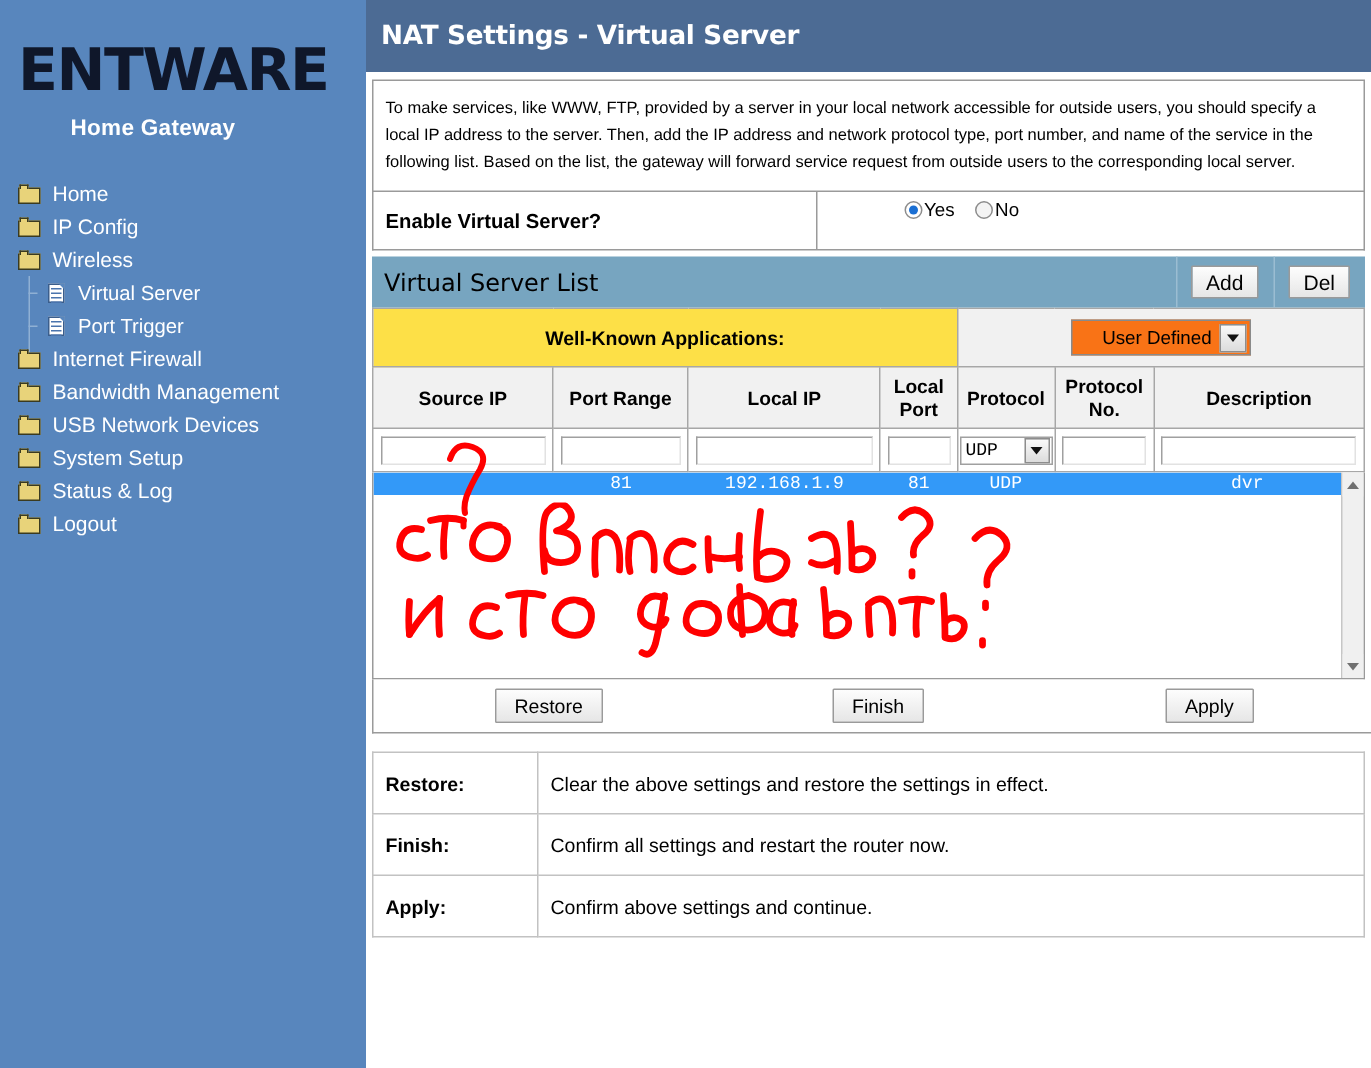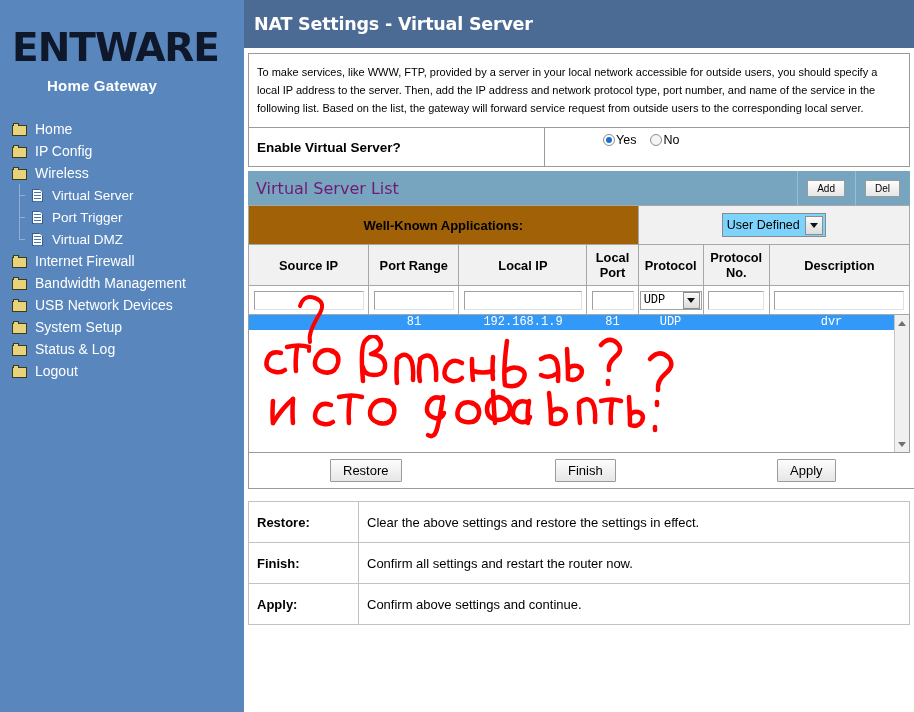--- a/index.html
+++ b/index.html
@@ -136,53 +136,53 @@
   }
   .radio-label{font-size:12.5px;margin-left:1px;}
 
   .listbar{
     margin:4px 4px 0 4px;
     height:34px;background:#77a5c0;
     display:flex;align-items:center;
     position:relative;
   }
   .listbar-title{
-    color:#701a75;font-size:16px;
+    color:#000000;font-size:16px;
     font-family:"DejaVu Sans",sans-serif;
     padding-left:8px;flex:1;
   }
   .btn{
     border:1px solid #9a9a9a;
     background:linear-gradient(#fdfdfd,#e6e6e6);
-    font-size:10px;color:#000;
+    font-size:14px;color:#000;
     padding:2px 9px;cursor:pointer;
     font-family:"Liberation Sans",sans-serif;
     border-radius:1px;
   }
   .listbar .btn{margin-right:10px;}
   .listbar .sep{
     width:1px;height:34px;background:#9bbdd2;margin-right:9px;
   }
 
   
   .tbl{
     margin:0 4px;width:662px;box-sizing:border-box;
     border-collapse:collapse;table-layout:fixed;
     border:1px solid #9a9a9a;
   }
   .tbl td{border:1px solid #a7a7a7;padding:0;}
   .wk-cell{
-    background:#a16207;height:38px;
+    background:#fde047;height:38px;
     text-align:center;font-weight:bold;font-size:13px;
   }
   .wk-sel-cell{background:#f1f1f1;text-align:center;}
   .sel{
     display:inline-flex;align-items:center;
-    border:1px solid #8a8a8a;background:#7dd3fc;
-    height:22px;padding:0 2px 0 4px;
+    border:1px solid #8a8a8a;background:#f97316;
+    height:22px;padding:0 2px 0 20px;
     font-size:12.5px;
   }
   .sel .arrow{
     width:16px;height:17px;margin-left:5px;
     border:1px solid #8d8d8d;
     background:linear-gradient(#fafafa,#dcdcdc);
     display:flex;align-items:center;justify-content:center;
   }
   .caret{
     width:0;height:0;border-left:4px solid transparent;
@@ -301,26 +301,20 @@
           <span class="doc">
               <i></i>
             </span>
           <span class="nav-label">Virtual Server</span>
         </div>
         <div class="nav-item sub">
           <span class="doc">
               <i></i>
             </span>
           <span class="nav-label">Port Trigger</span>
-        </div>
-        <div class="nav-item sub">
-          <span class="doc">
-              <i></i>
-            </span>
-          <span class="nav-label">Virtual DMZ</span>
         </div>
       </div>
 
       <div class="nav-item">
         <span class="folder">
             <i></i>
           </span>
         <span class="nav-label">Internet Firewall</span>
       </div>
       <div class="nav-item">

